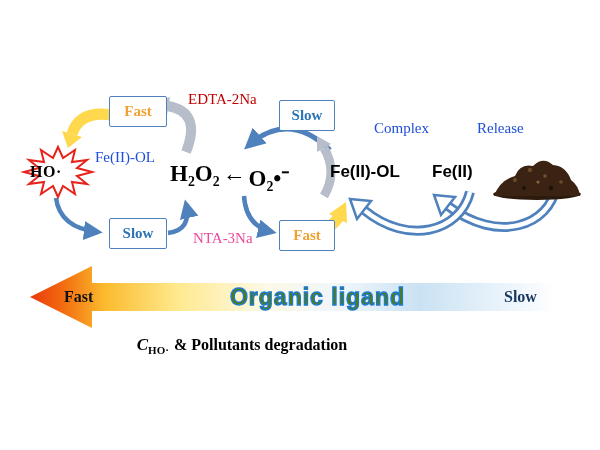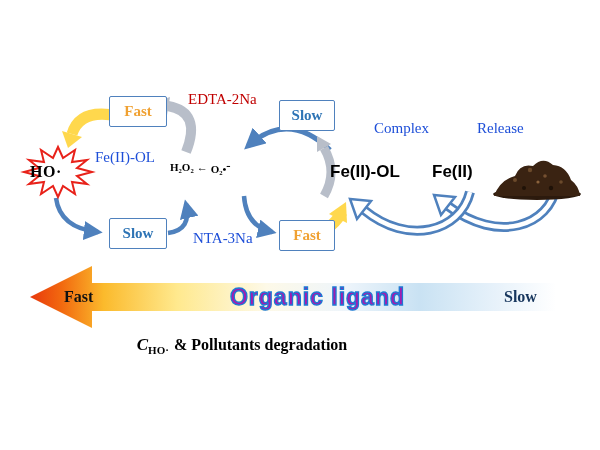--- a/index.html
+++ b/index.html
@@ -8,25 +8,25 @@
   .canvas{position:absolute;left:0;top:0;}
   .abs{position:absolute;}
   .center{text-align:center;}
   .rate-box{position:absolute;border:1.6px solid #4f81bd;background:#ffffff;display:flex;align-items:center;justify-content:center;font-size:15px;font-weight:bold;border-radius:2px;}
   .rate-fast{color:#f0a132;}
   .rate-slow{color:#2e74b5;}
   .blue{color:#1d4ed8;}
   .small-label{font-size:15px;line-height:20px;}
   .two-line{line-height:21px;}
   .species{font-family:"Liberation Sans",sans-serif;font-weight:bold;font-size:17px;color:#000;white-space:nowrap;}
-  .eq{font-weight:bold;font-size:11px;color:#000;white-space:nowrap;display:flex;gap:3px;}
+  .eq{font-weight:bold;font-size:23px;color:#000;white-space:nowrap;display:flex;gap:3px;}
   #edta{color:#c00000;}
-  #nta{color:#1d4ed8;}
+  #nta{color:#ec4899;}
   #star-label{font-weight:bold;font-size:16px;color:#000;letter-spacing:0.5px;}
-  #ligand{font-family:"Liberation Sans",sans-serif;font-weight:bold;font-size:23px;color:#a21caf;-webkit-text-stroke:1.3px #1d7ad4;letter-spacing:1px;}
+  #ligand{font-family:"Liberation Sans",sans-serif;font-weight:bold;font-size:23px;color:#4d7c0f;-webkit-text-stroke:1.3px #1d7ad4;letter-spacing:1px;}
   #axis-fast{font-weight:bold;font-size:16px;color:#111;}
   #axis-slow{font-weight:bold;font-size:16px;color:#17365d;}
   #caption{font-weight:bold;font-size:16px;color:#000;}
   #caption .cap-c{font-style:italic;font-size:17px;}
   #caption sub{font-size:11px;font-weight:bold;}
   #caption .cap-rest{margin-left:5px;}
 </style>
 </head>
 <body>
 

